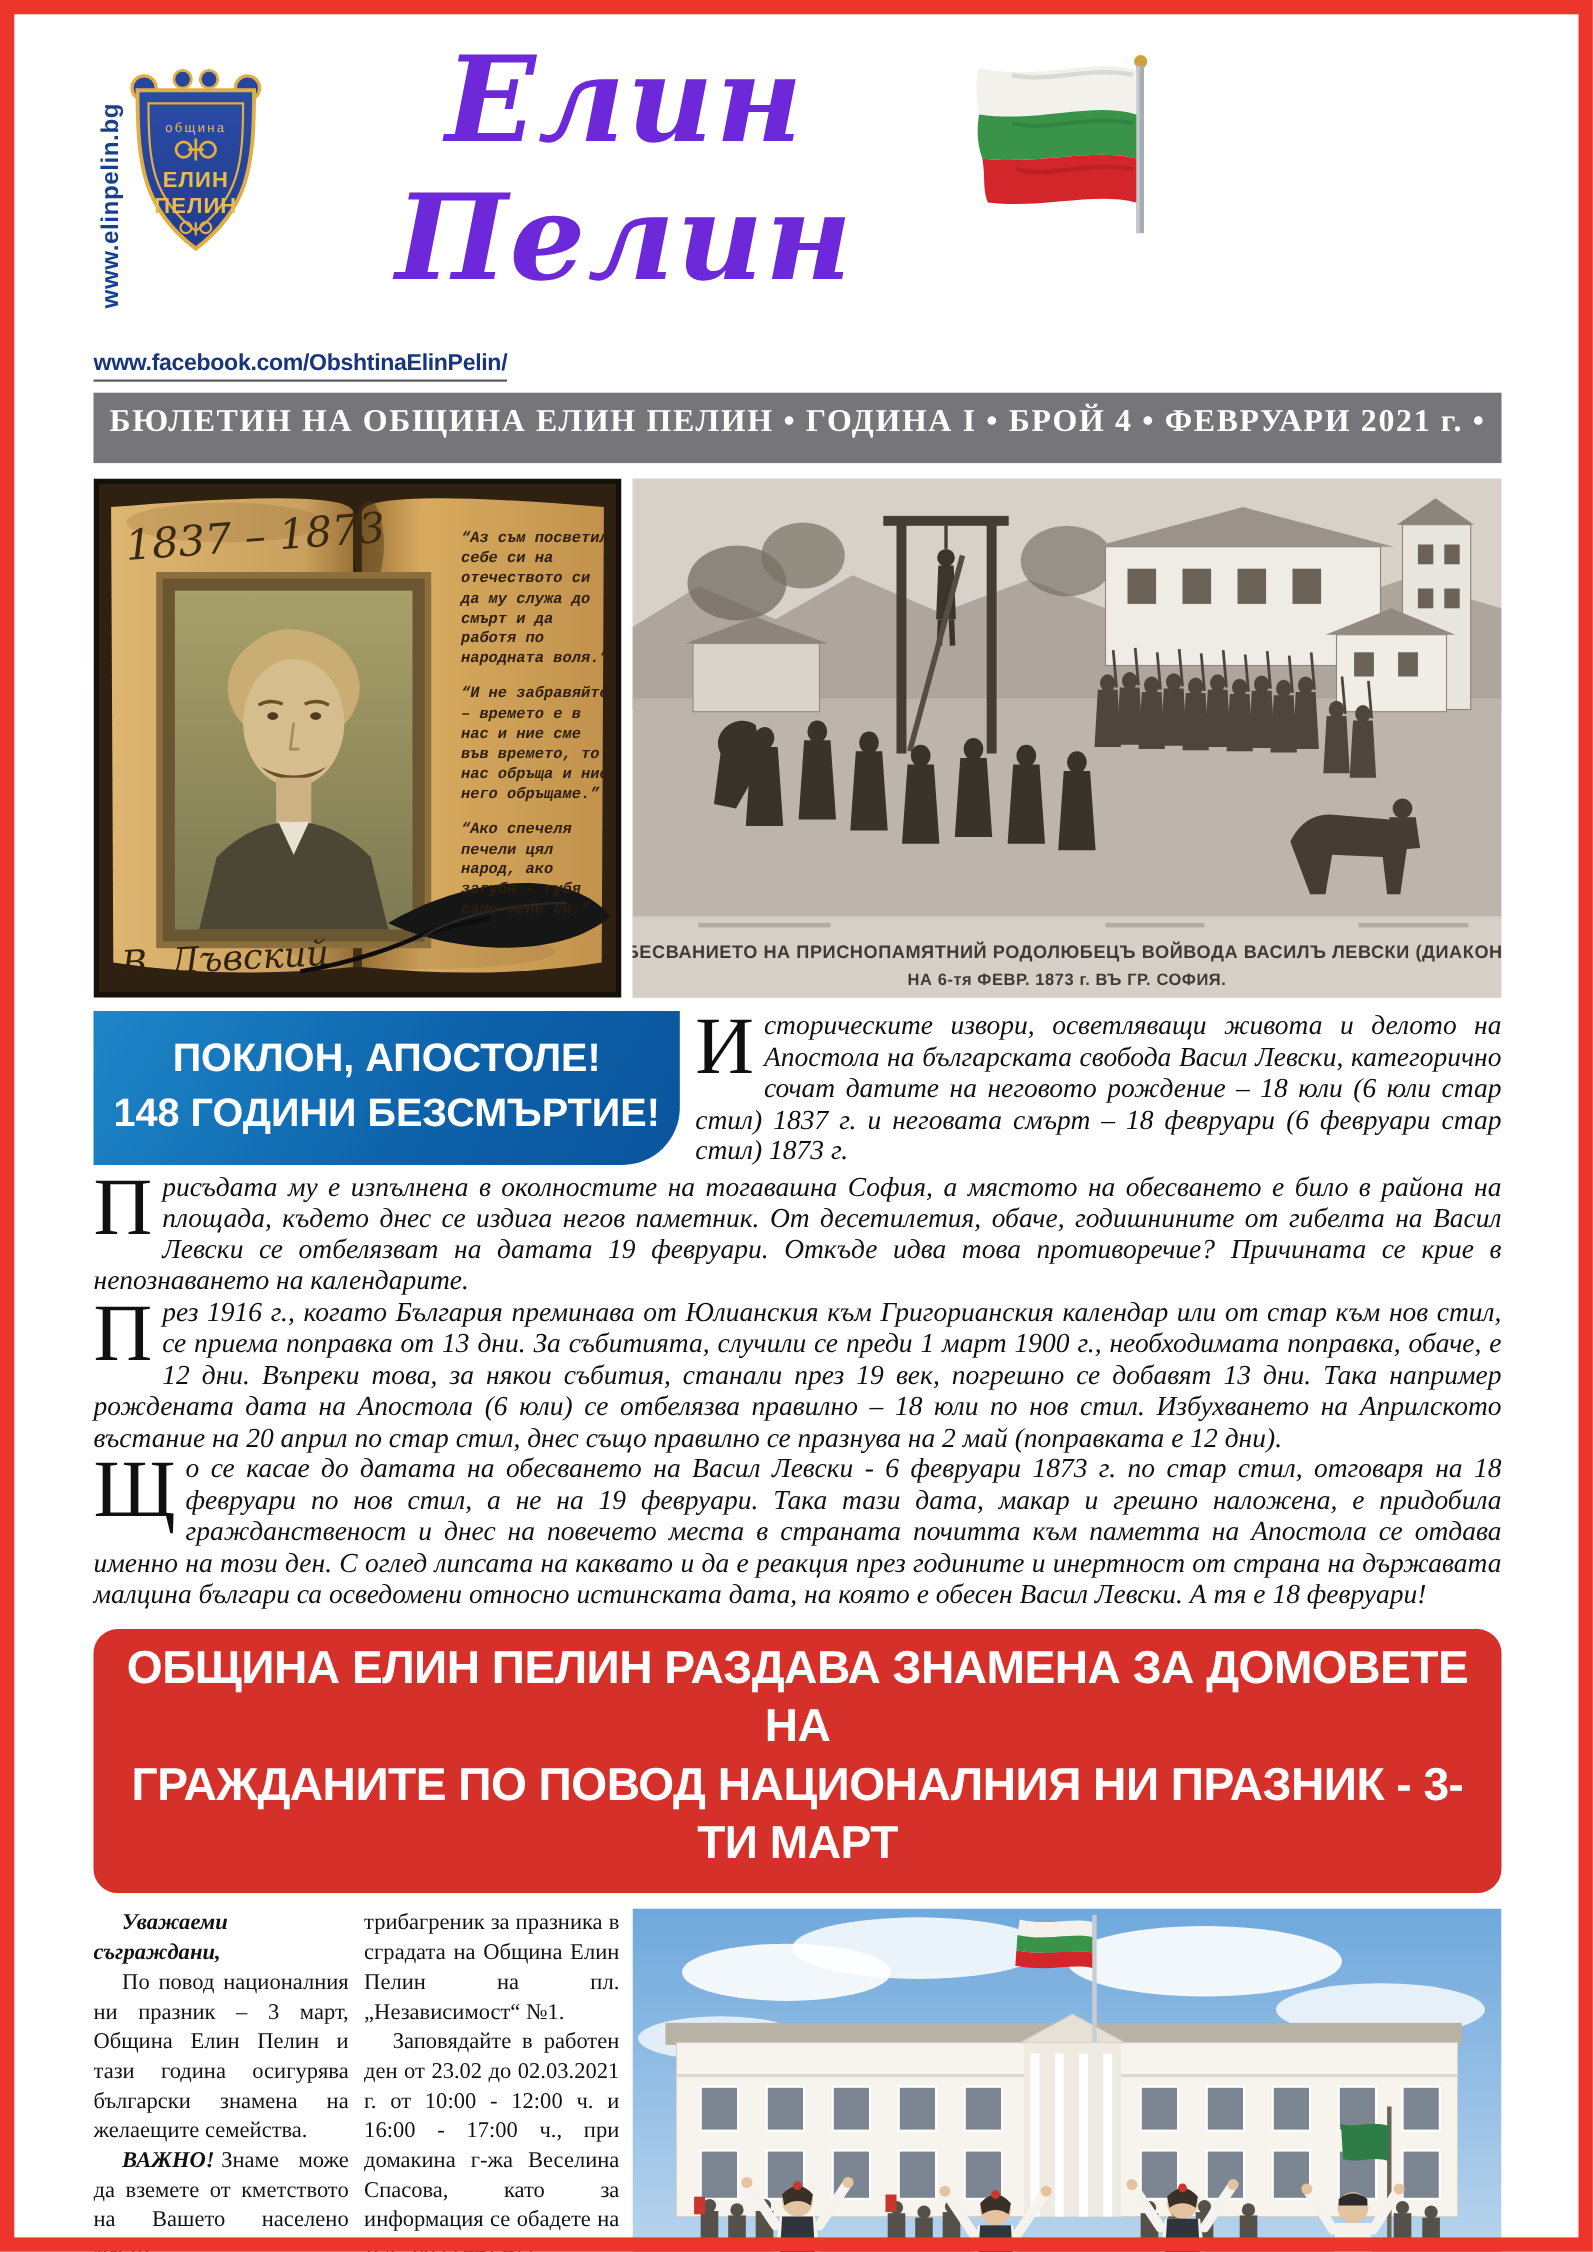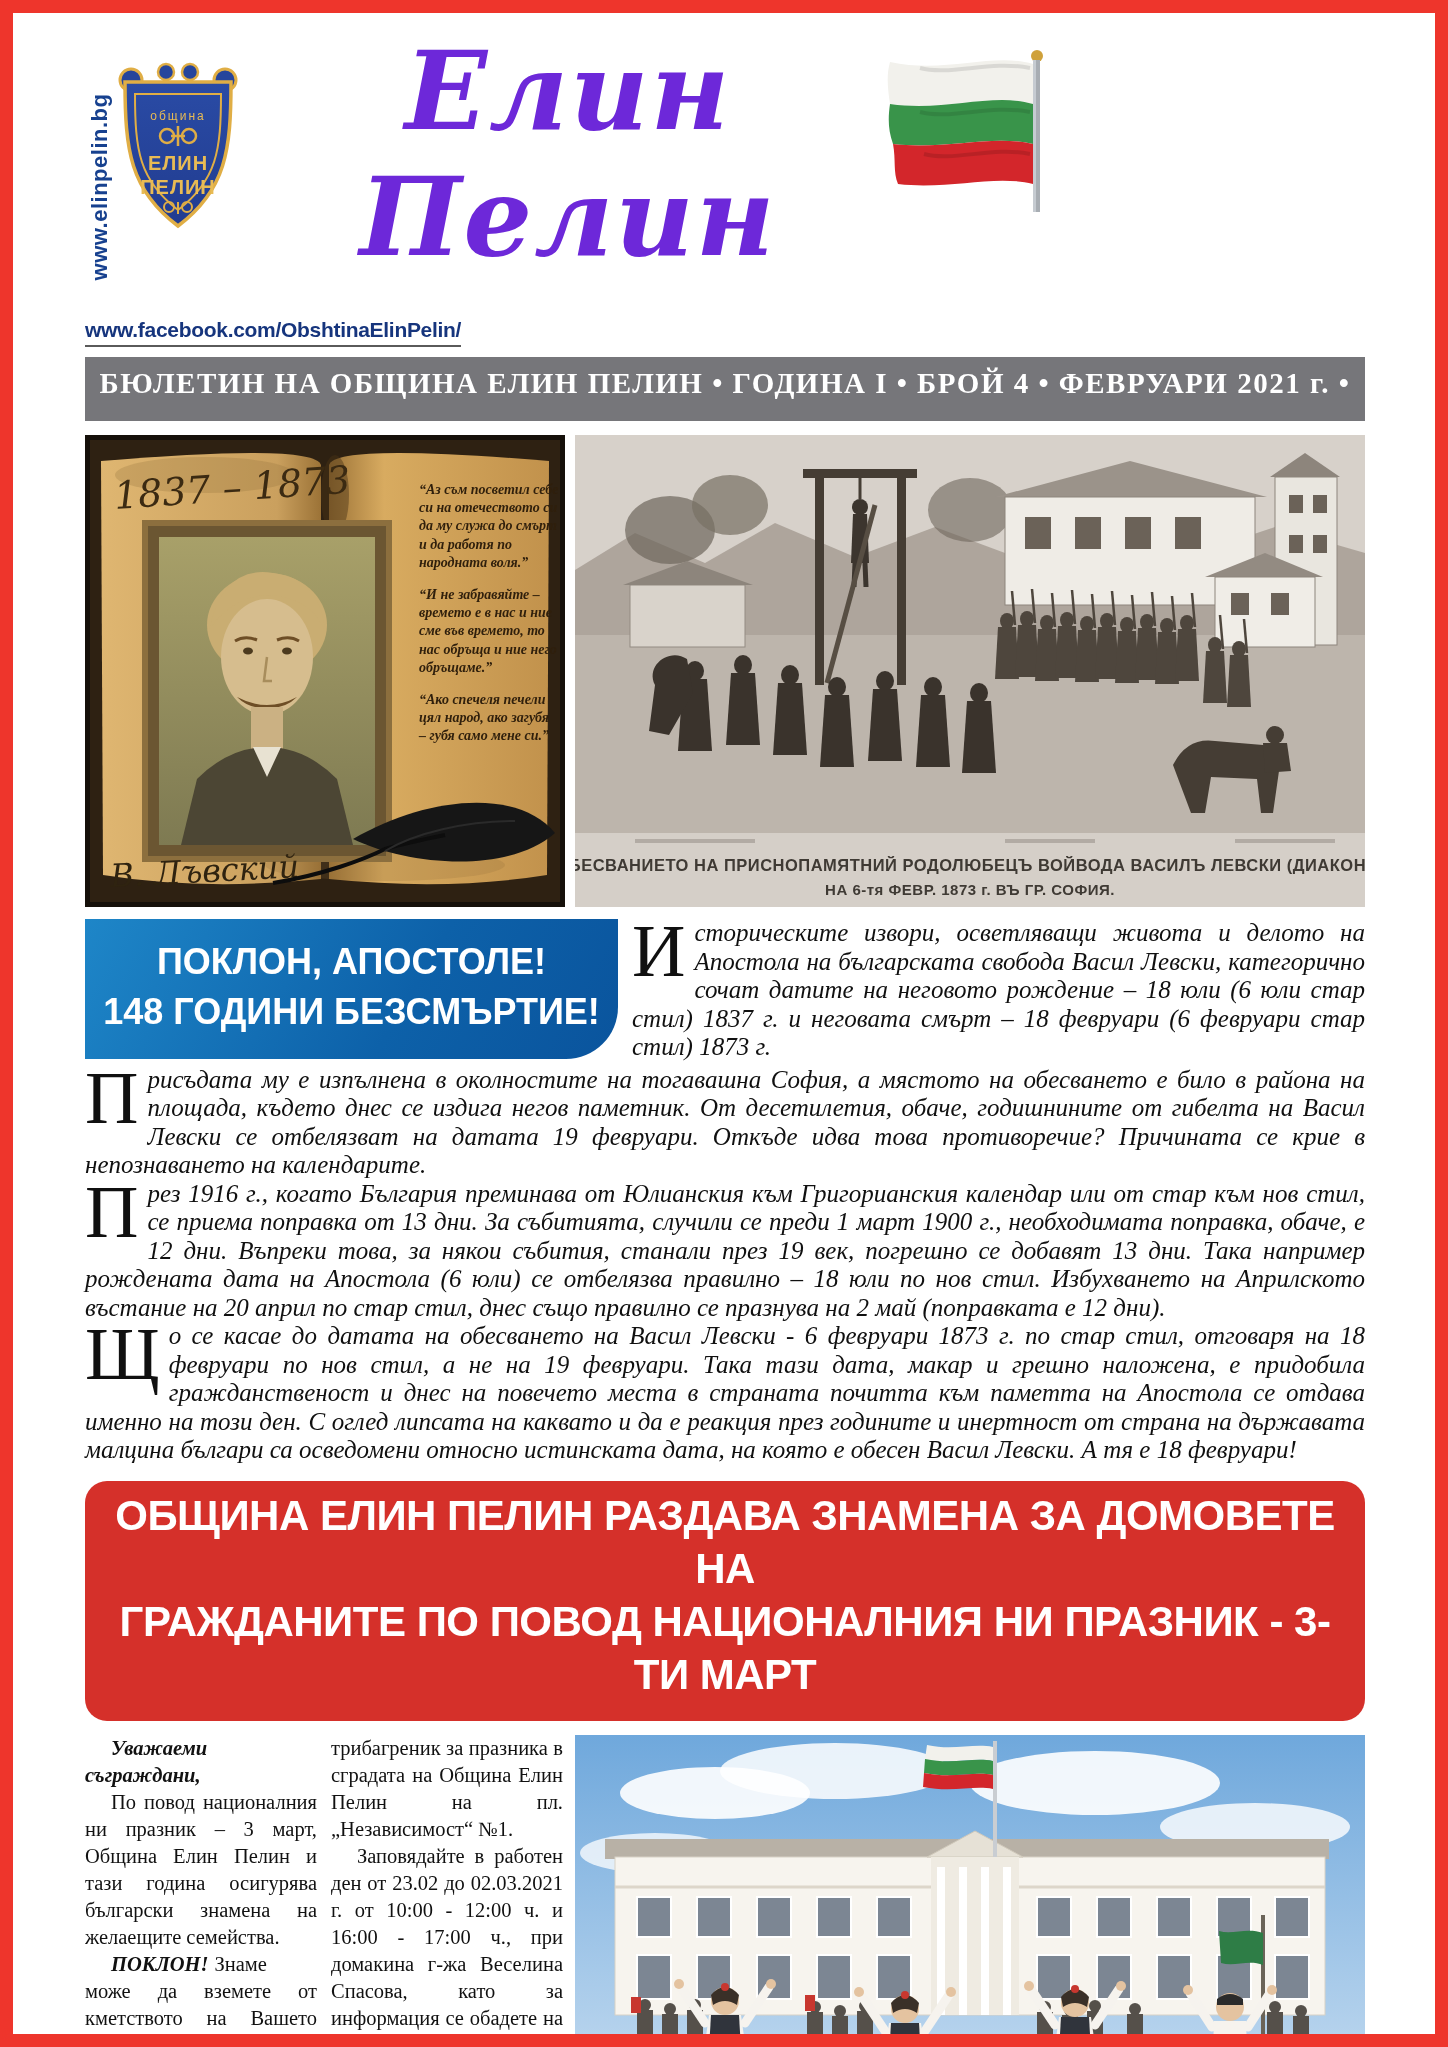--- a/index.html
+++ b/index.html
@@ -27,21 +27,21 @@
   .gray-bar { margin-top:10px; height:64px; background:#76767a; color:#fff; text-align:center;
             line-height:52px; font-weight:bold; font-size:29px; letter-spacing:1.5px; }
 
   
   .img-row { margin-top:14px; display:flex; gap:10px; }
   .book { position:relative; width:480px; height:472px; }
   .book svg { display:block; }
   .quotes { position:absolute; left:334px; top:46px; width:140px;
             font-weight:bold; font-style:italic; font-size:14px; line-height:1.3;
             color:#2f1f0c; }
-  .quotes p { margin-bottom:14px; }
+  .quotes p { margin-bottom:14px;font-family:Liberation Mono, monospace; }
   .hang { width:790px; height:472px; }
 
   
   .tribute-row { margin-top:12px; display:flex; gap:14px; align-items:flex-start; }
   .blue-box { width:533px; height:140px; padding-top:18px; text-align:center;
               background:linear-gradient(120deg,#1e86c8 0%,#0d61a9 60%,#0a549d 100%);
               border-bottom-right-radius:52px; color:#fff;
               font-family:"Liberation Sans","DejaVu Sans",sans-serif;
               font-weight:bold; font-size:36px; line-height:50px; }
   .levski-article { font-style:italic; font-size:25px; line-height:1.14; text-align:justify; color:#101010; }
@@ -285,21 +285,21 @@
 
   <div class="red-banner">
     <div>ОБЩИНА ЕЛИН ПЕЛИН РАЗДАВА ЗНАМЕНА ЗА ДОМОВЕТЕ НА</div>
     <div>ГРАЖДАНИТЕ ПО ПОВОД НАЦИОНАЛНИЯ НИ ПРАЗНИК - 3-ТИ МАРТ</div>
   </div>
 
   <div class="bottom-row">
     <div class="flags-text">
       <p class="greeting">Уважаеми съграждани,</p>
       <p>По повод националния ни празник – 3 март, Община Елин Пелин и тази година осигурява български знамена на желаещите семейства.</p>
-      <p><span class="imp">ПОКЛОН!</span><span>Знаме може да вземете от кметството на Вашето населено място.</span></p>
+      <p><span class="imp">ВАЖНО!</span><span>Знаме може да вземете от кметството на Вашето населено място.</span></p>
       <p>Жителите на град Елин Пелин може да получат по 1 бр. национален трибагреник за празника в сградата на Община Елин Пелин на пл. „Независимост“ №1.</p>
       <p>Заповядайте в работен ден от 23.02 до 02.03.2021 г. от 10:00 - 12:00 ч. и 16:00 - 17:00 ч., при домакина г-жа Веселина Спасова, като за информация се обадете на тел.: 0893 441 427.</p>
       <p class="em-blue">Нека българското знаме да се развее над домовете ни за 3-ти март!</p>
 
     </div>
 
     <div class="photo">
       <svg width="790" height="412" viewBox="0 0 790 412">
         <defs>
           <linearGradient id="sky2" x1="0" y1="0" x2="0" y2="1">

